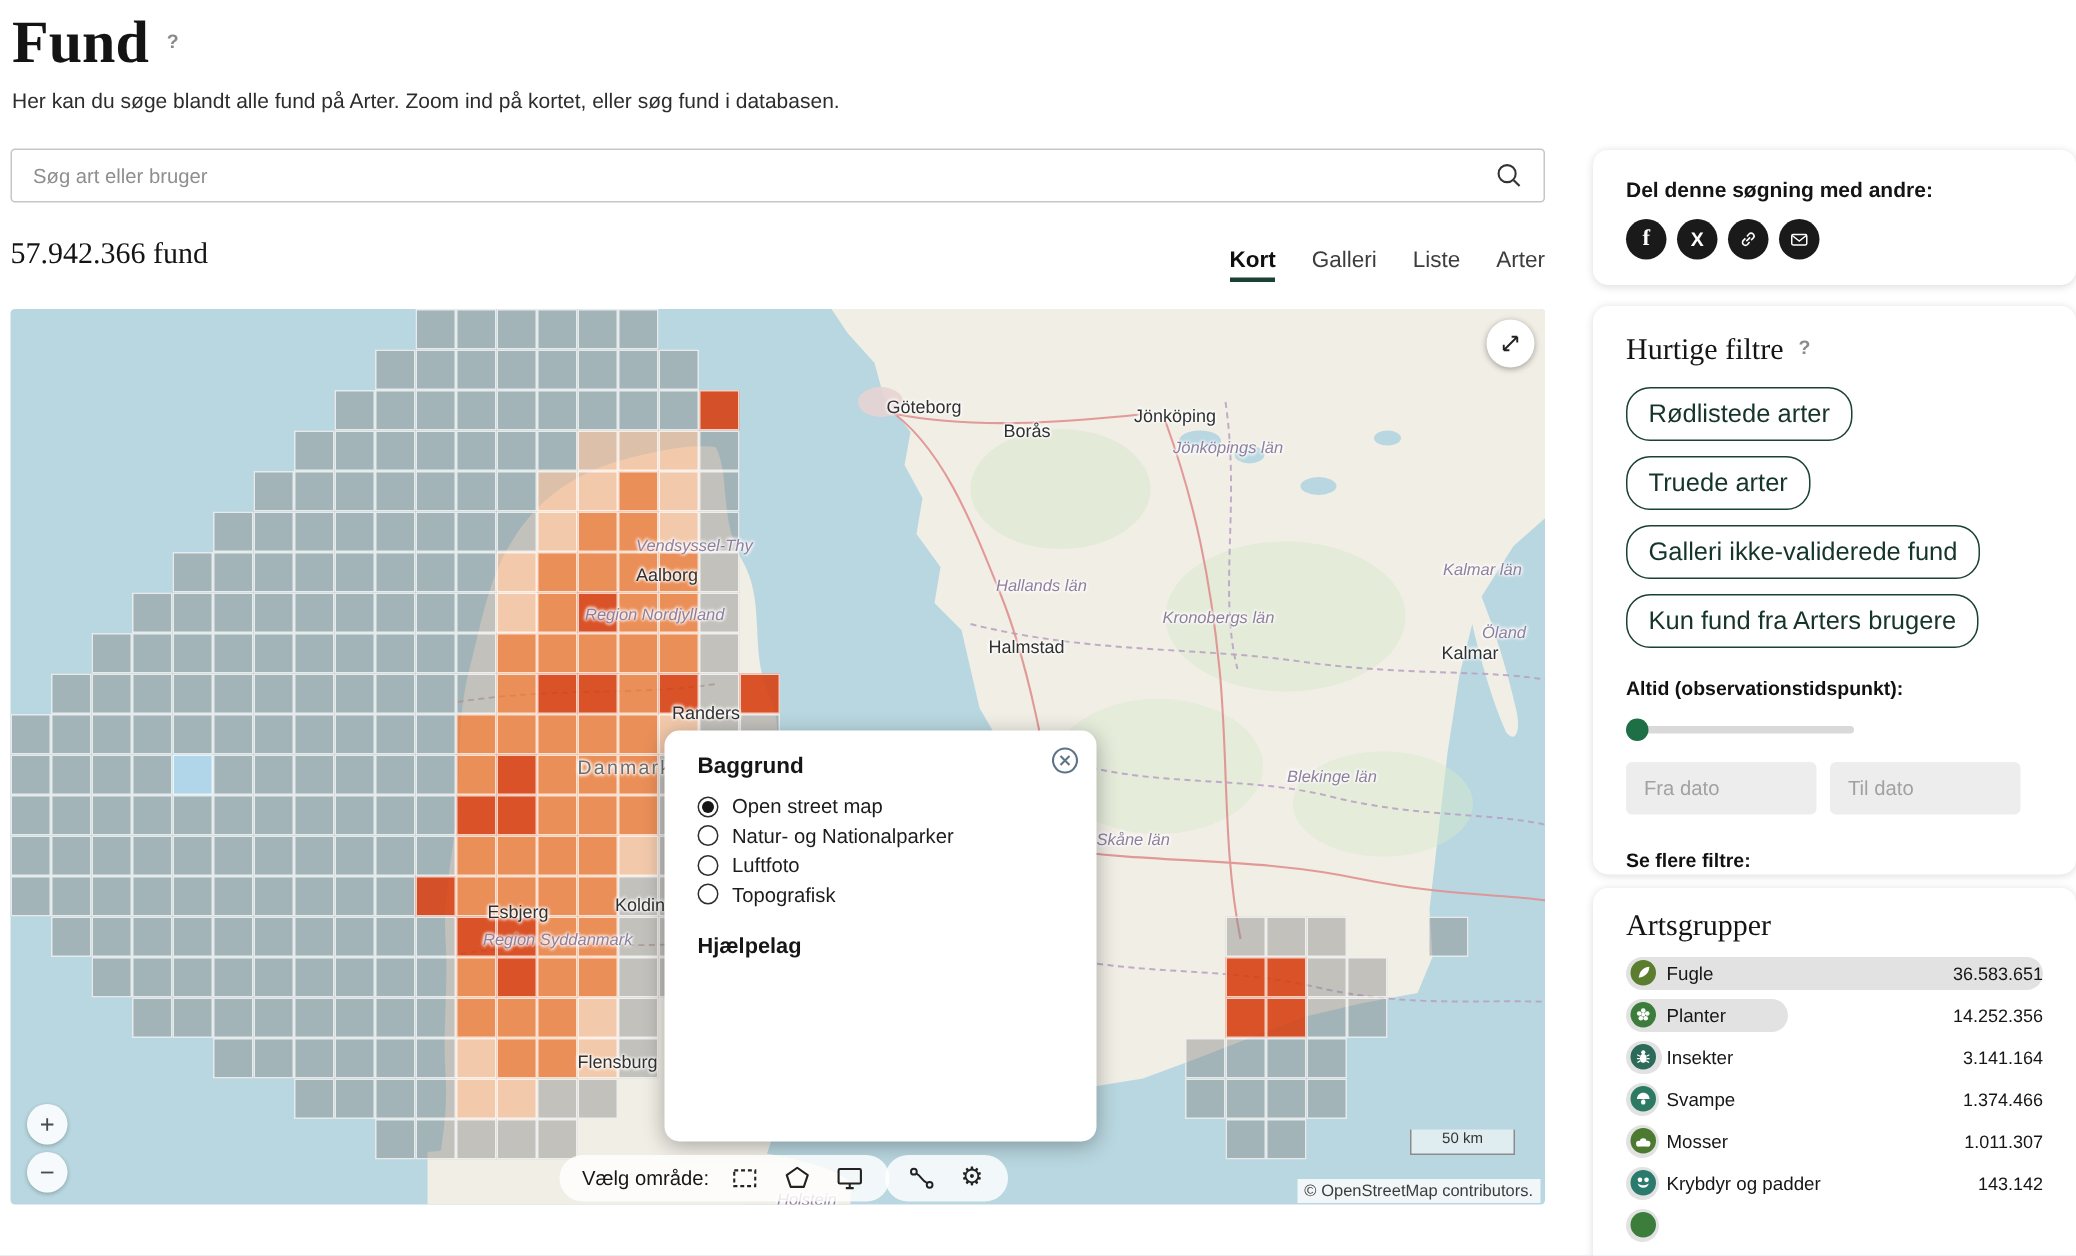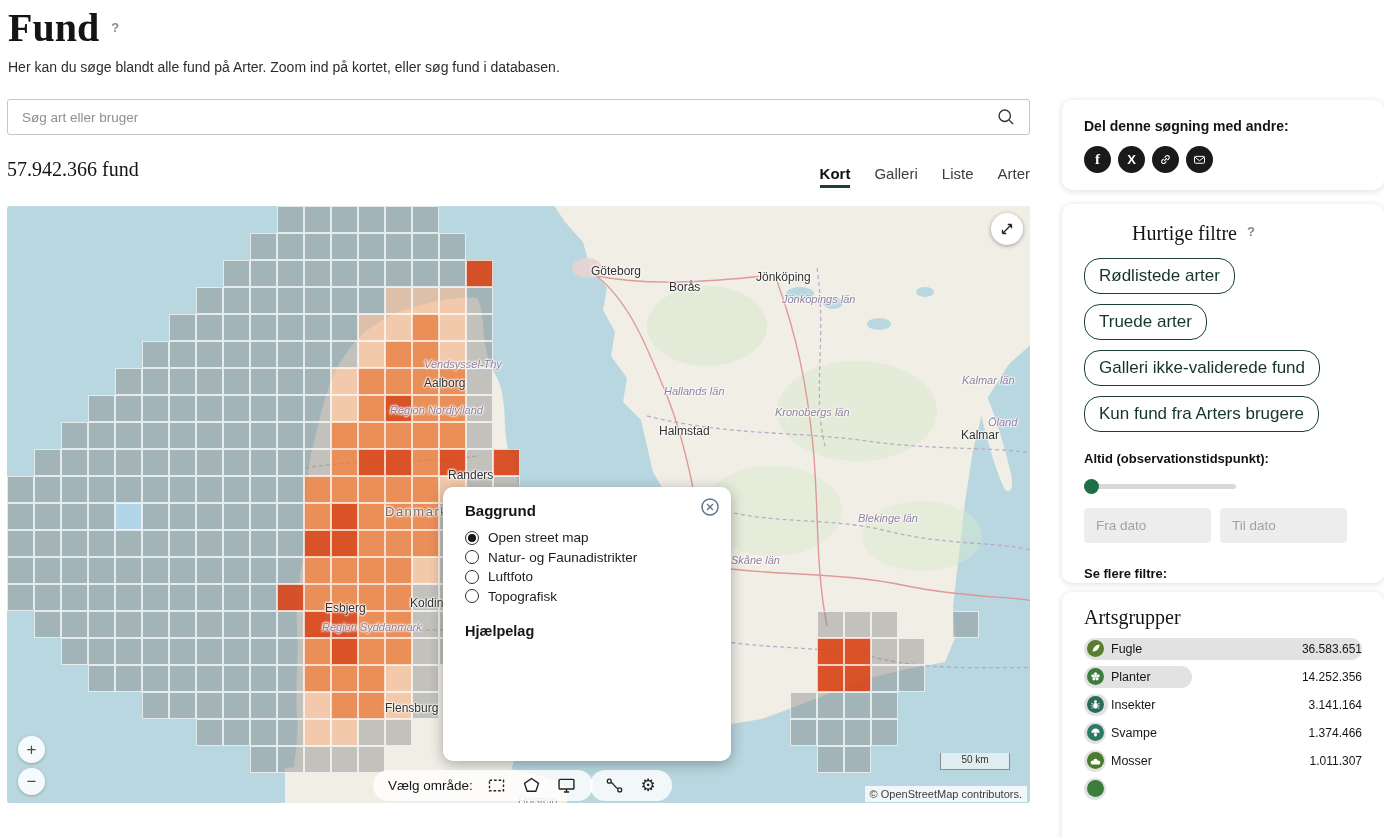--- a/index.html
+++ b/index.html
@@ -65,21 +65,21 @@
   
   .card{position:absolute;left:1062px;width:322px;background:#fff;border-radius:10px;box-shadow:0 1px 6px rgba(0,0,0,0.14);box-sizing:border-box;padding:18px 22px;}
   #card-share{top:100px;height:90px;}
   #card-share h3{margin:0;font-size:14px;color:#141414;}
   #share-icons{display:flex;gap:7px;margin-top:12px;}
   .share-btn{width:27px;height:27px;border-radius:50%;background:#1a1a1a;border:none;display:flex;align-items:center;justify-content:center;cursor:pointer;padding:0;}
   .share-glyph-f{font:700 15px "Liberation Serif",serif;color:#fff;}
   .share-glyph-x{font:700 13px "Liberation Sans",sans-serif;color:#fff;}
 
   #card-filters{top:204px;height:379px;}
-  .h2-row{display:flex;gap:10px;align-items:flex-start;margin-left:48px;}
+  .h2-row{display:flex;gap:10px;align-items:flex-start;}
   #card-filters h2,#card-groups h2{margin:0;font:400 20px "Liberation Serif",serif;color:#141414;}
   #pill-list{margin-top:13px;display:flex;flex-wrap:wrap;gap:10px;}
   .pill{border:1px solid var(--accent);color:#16352a;background:#fff;border-radius:16px;padding:7px 14px;font-size:17px;cursor:pointer;font-family:inherit;}
   .time-label{margin-top:19px;font-size:13px;font-weight:700;color:#111;}
   #slider{margin-top:13px;position:relative;width:152px;height:15px;}
   #slider .track{position:absolute;left:0;right:0;top:5px;height:5px;border-radius:3px;background:#d9d9d9;cursor:pointer;}
   #slider .knob{position:absolute;left:0;top:0;width:15px;height:15px;border-radius:50%;background:var(--knob);cursor:pointer;}
   #date-row{margin-top:14px;display:flex;gap:9px;}
   #date-row input{width:127px;height:35px;background:#ededed;border:none;border-radius:4px;font-size:13.5px;color:#333;padding:0 12px;box-sizing:border-box;font-family:inherit;outline:none;}
   #date-row input::placeholder{color:#a2a2a2;}
@@ -517,21 +517,21 @@
             <path d="M7 7l6 6M13 7l-6 6" stroke="#5d7486" stroke-width="1.4"></path>
           </svg>
       </button>
       <div id="radio-list">
           <div class="radio-row">
             <span class="radio checked"></span>
             <span class="radio-label">Open street map</span>
           </div>
           <div class="radio-row">
             <span class="radio"></span>
-            <span class="radio-label">Natur- og Faunadistrikter</span>
+            <span class="radio-label">Natur- og Nationalparker</span>
           </div>
           <div class="radio-row">
             <span class="radio"></span>
             <span class="radio-label">Luftfoto</span>
           </div>
           <div class="radio-row">
             <span class="radio"></span>
             <span class="radio-label">Topografisk</span>
           </div>
         </div>
@@ -698,20 +698,36 @@
                 </g>
               </svg>
             </span>
             <span class="group-label">Mosser</span>
           </div>
           <span class="group-value">1.011.307</span>
         </div>
         <div class="group-row">
           <div class="group-bar" style="width: 8%;"></div>
           <div class="group-content">
+            <span class="group-icon" style="background: rgb(43, 122, 110);">
+              <svg viewBox="0 0 16 16">
+                <g fill="#fff">
+                  <circle cx="5.3" cy="5.6" r="1.9"></circle>
+                  <circle cx="10.7" cy="5.6" r="1.9"></circle>
+                  <path d="M3.4 8.6c.6 2.2 2.4 3.6 4.6 3.6s4-1.4 4.6-3.6c-1.4 1-2.9 1.5-4.6 1.5s-3.2-.5-4.6-1.5z"></path>
+                </g>
+              </svg>
+            </span>
+            <span class="group-label">Krybdyr og padder</span>
+          </div>
+          <span class="group-value">143.142</span>
+        </div>
+        <div class="group-row">
+          <div class="group-bar" style="width: 8%;"></div>
+          <div class="group-content">
             <span class="group-icon" style="background: rgb(60, 125, 60);"></span>
             <span class="group-label"></span>
           </div>
           <span class="group-value"></span>
         </div>
       </div>
   </div>
 
 </div>
 

